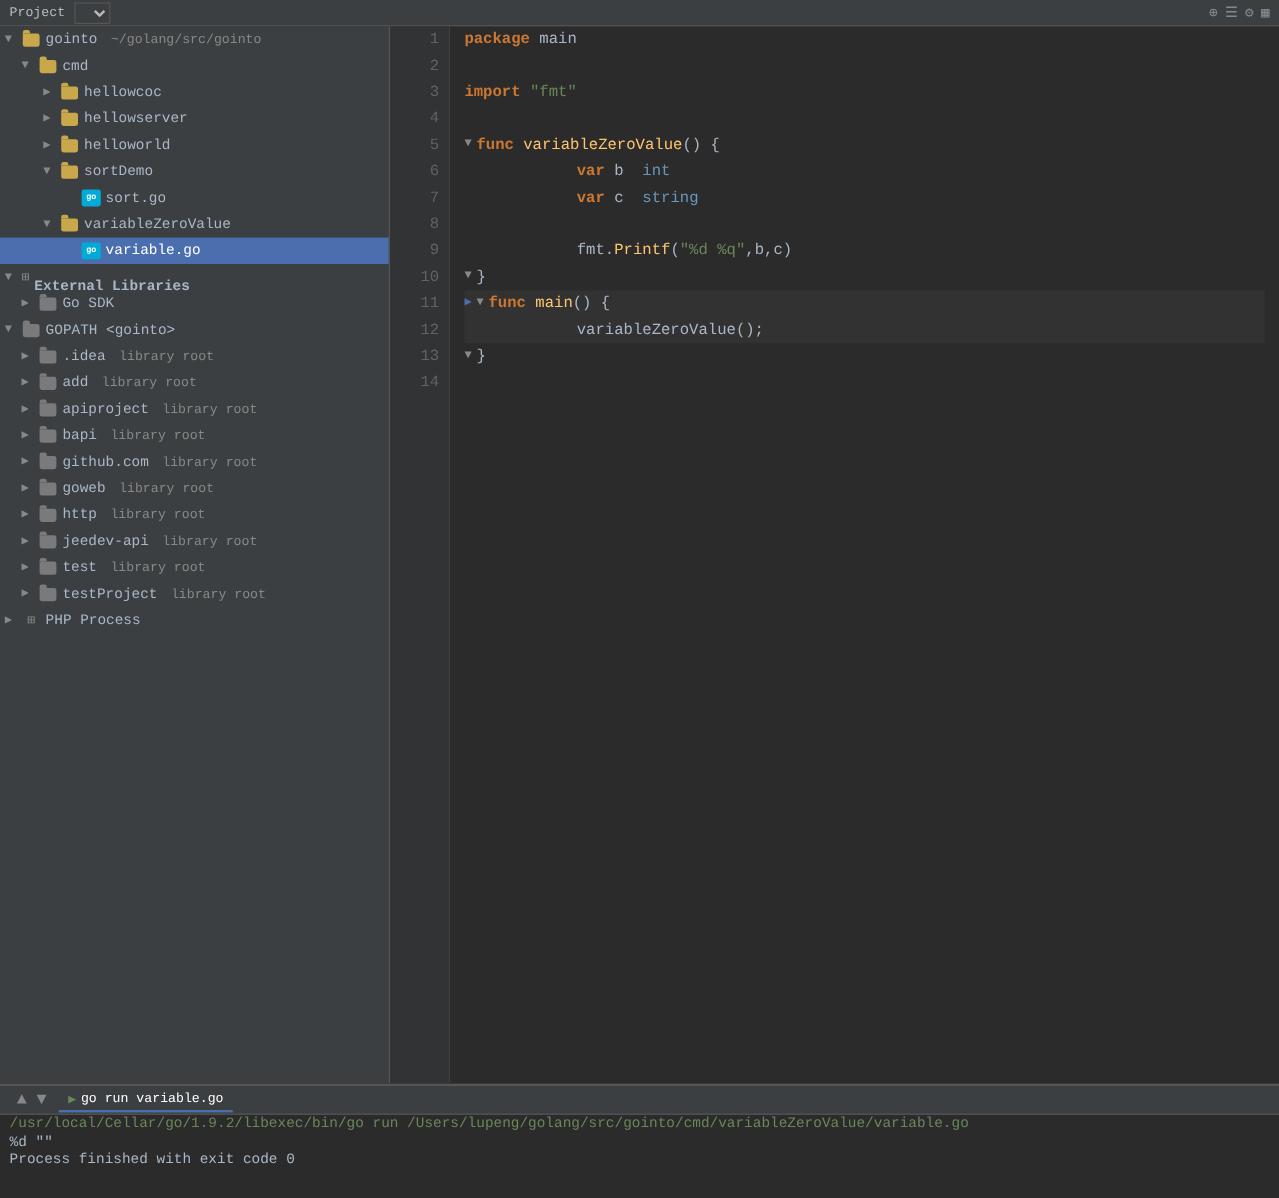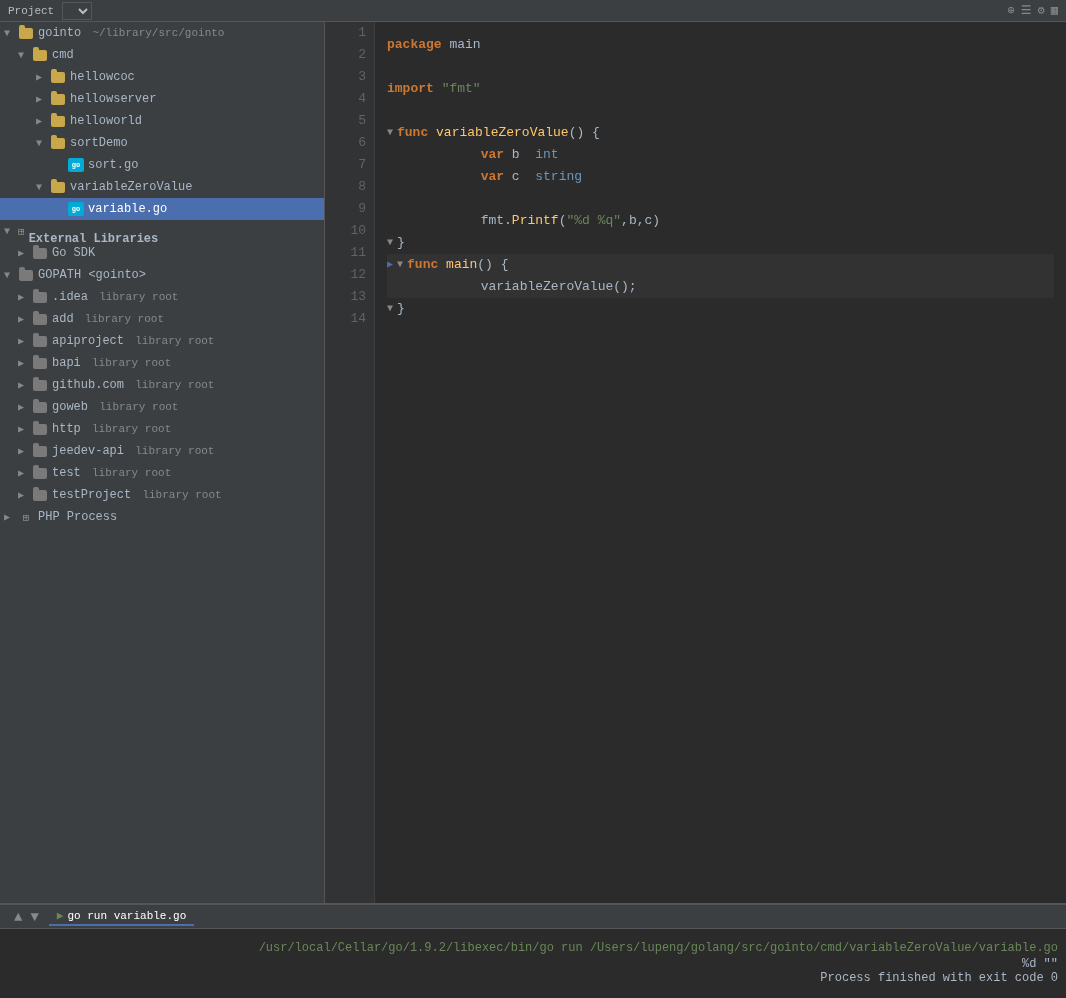--- a/index.html
+++ b/index.html
@@ -185,21 +185,21 @@
       flex-shrink: 0;
       user-select: none;
       border-right: 1px solid #3d3f40;
     }
     .line-number {
       height: 22px;
       display: block;
     }
     .code-content {
       flex: 1;
-      padding: 12px 12px;
+      padding: 0 12px;
       font-size: 13px;
       line-height: 22px;
       color: #a9b7c6;
     }
     .code-line {
       height: 22px;
       display: flex;
       align-items: center;
       white-space: pre;
     }
@@ -247,24 +247,23 @@
       display: flex;
       align-items: center;
       gap: 4px;
     }
     .bottom-tab.active {
       color: #fff;
       border-bottom: 2px solid #4b6eaf;
     }
     .bottom-content {
       flex: 1;
-      padding: 12px 8px;
+      padding: 0 8px;
       font-size: 12px;
       overflow: auto;
-      text-align: right;
     }
     .run-line {
       color: #6a8759;
       margin-bottom: 2px;
     }
     .output-line {
       color: #a9b7c6;
     }
     .bottom-icons {
       display: flex;
@@ -302,21 +301,21 @@
 
   <div class="sidebar">
 
     <div class="sidebar-item">
       <span class="arrow">▼</span>
       <span class="icon">
         <div class="folder-icon yellow"></div>
       </span>
       <span class="sidebar-label">
         <span>gointo</span>
-        <span class="dim">~/library/src/gointo</span>
+        <span class="dim">~/golang/src/gointo</span>
       </span>
     </div>
 
     <div class="sidebar-item" style="padding-left:18px">
       <span class="arrow">▼</span>
       <span class="icon">
           <div class="folder-icon yellow"></div>
         </span>
       <span class="sidebar-label">cmd</span>
     </div>

